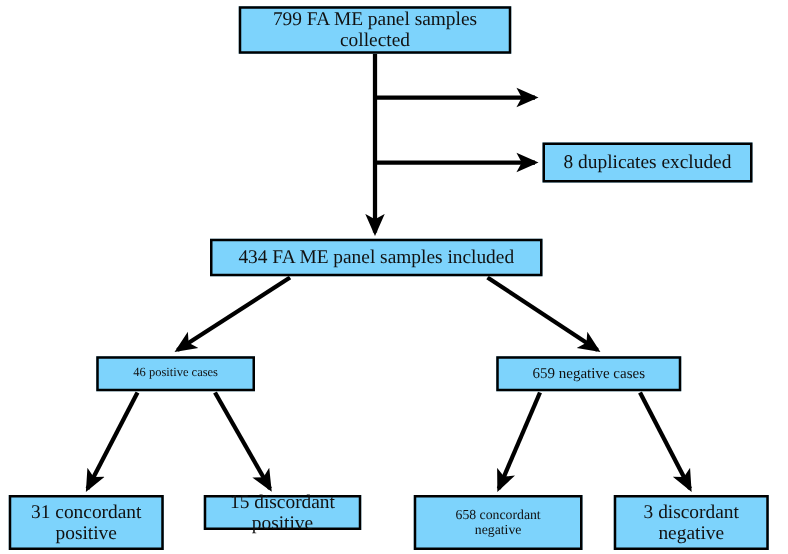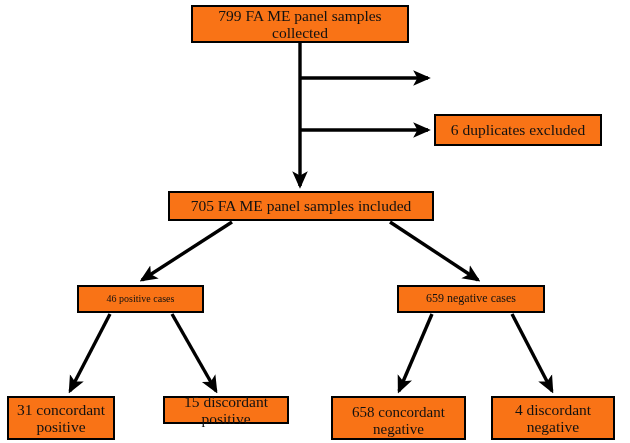--- a/index.html
+++ b/index.html
@@ -20,21 +20,21 @@
     left: 0;
     top: 0;
     width: 630px;
     height: 443px;
     pointer-events: none;
   }
   .node {
     position: absolute;
     box-sizing: border-box;
     border: 2.5px solid #000000;
-    background: #f97316;
+    background: #7dd3fc;
     color: #111111;
     display: flex;
     align-items: center;
     justify-content: center;
     text-align: center;
     line-height: 1.12;
     z-index: 2;
   }
   .node span {
     display: block;
@@ -42,23 +42,23 @@
     white-space: pre-line;
   }
 
   
   #node-total      { left: 191px; top: 5px;   width: 218px; height: 38px;  font-size: 15.5px; }
   #node-outpatients{ left: 434px; top: 62px;  width: 190px; height: 32px;  font-size: 15.5px; }
   #node-duplicates { left: 434px; top: 114px; width: 168px; height: 32px;  font-size: 15.5px; }
   #node-included   { left: 168px; top: 191px; width: 266px; height: 30px;  font-size: 15.5px; }
   #node-positive   { left: 77px;  top: 285px; width: 127px; height: 28px;  font-size: 10px; }
   #node-negative   { left: 397px; top: 285px; width: 148px; height: 28px;  font-size: 12px; }
-  #node-cp         { left: 7px;   top: 396px; width: 108px; height: 44px;  font-size: 15.5px; }
+  #node-cp         { left: 7px;   top: 396px; width: 124px; height: 44px;  font-size: 15.5px; }
   #node-dp         { left: 163px; top: 396px; width: 126px; height: 28px;  font-size: 15.5px; }
-  #node-cn         { left: 331px; top: 396px; width: 135px; height: 44px;  font-size: 15px; align-items: flex-end; }
+  #node-cn         { left: 331px; top: 396px; width: 135px; height: 44px;  font-size: 11px; }
   #node-dn         { left: 491px; top: 396px; width: 124px; height: 44px;  font-size: 15.5px; }
 </style>
 </head>
 <body>
 
 <div id="flowchart-canvas">
 
   <svg class="edges" viewBox="0 0 630 443" width="630" height="443" xmlns="http://www.w3.org/2000/svg">
     <defs>
       <marker id="arrow" viewBox="0 0 10 10" refX="8.4" refY="5" markerWidth="5.2" markerHeight="5.2" orient="auto-start-reverse">
@@ -87,25 +87,25 @@
     </g>
   </svg>
 
   <div class="node" id="node-total">
     <span>799 FA ME panel samples
 collected</span>
   </div>
 
 
   <div class="node" id="node-duplicates">
-    <span>6 duplicates excluded</span>
+    <span>8 duplicates excluded</span>
   </div>
 
   <div class="node" id="node-included">
-    <span>705 FA ME panel samples included</span>
+    <span>434 FA ME panel samples included</span>
   </div>
 
   <div class="node" id="node-positive">
     <span>46 positive cases</span>
   </div>
 
   <div class="node" id="node-negative">
     <span>659 negative cases</span>
   </div>
 
@@ -118,17 +118,17 @@
     <span>15 discordant
 positive</span>
   </div>
 
   <div class="node" id="node-cn">
     <span>658 concordant
 negative</span>
   </div>
 
   <div class="node" id="node-dn">
-    <span>4 discordant
+    <span>3 discordant
 negative</span>
   </div>
 
 </div>
 
 </body></html>

